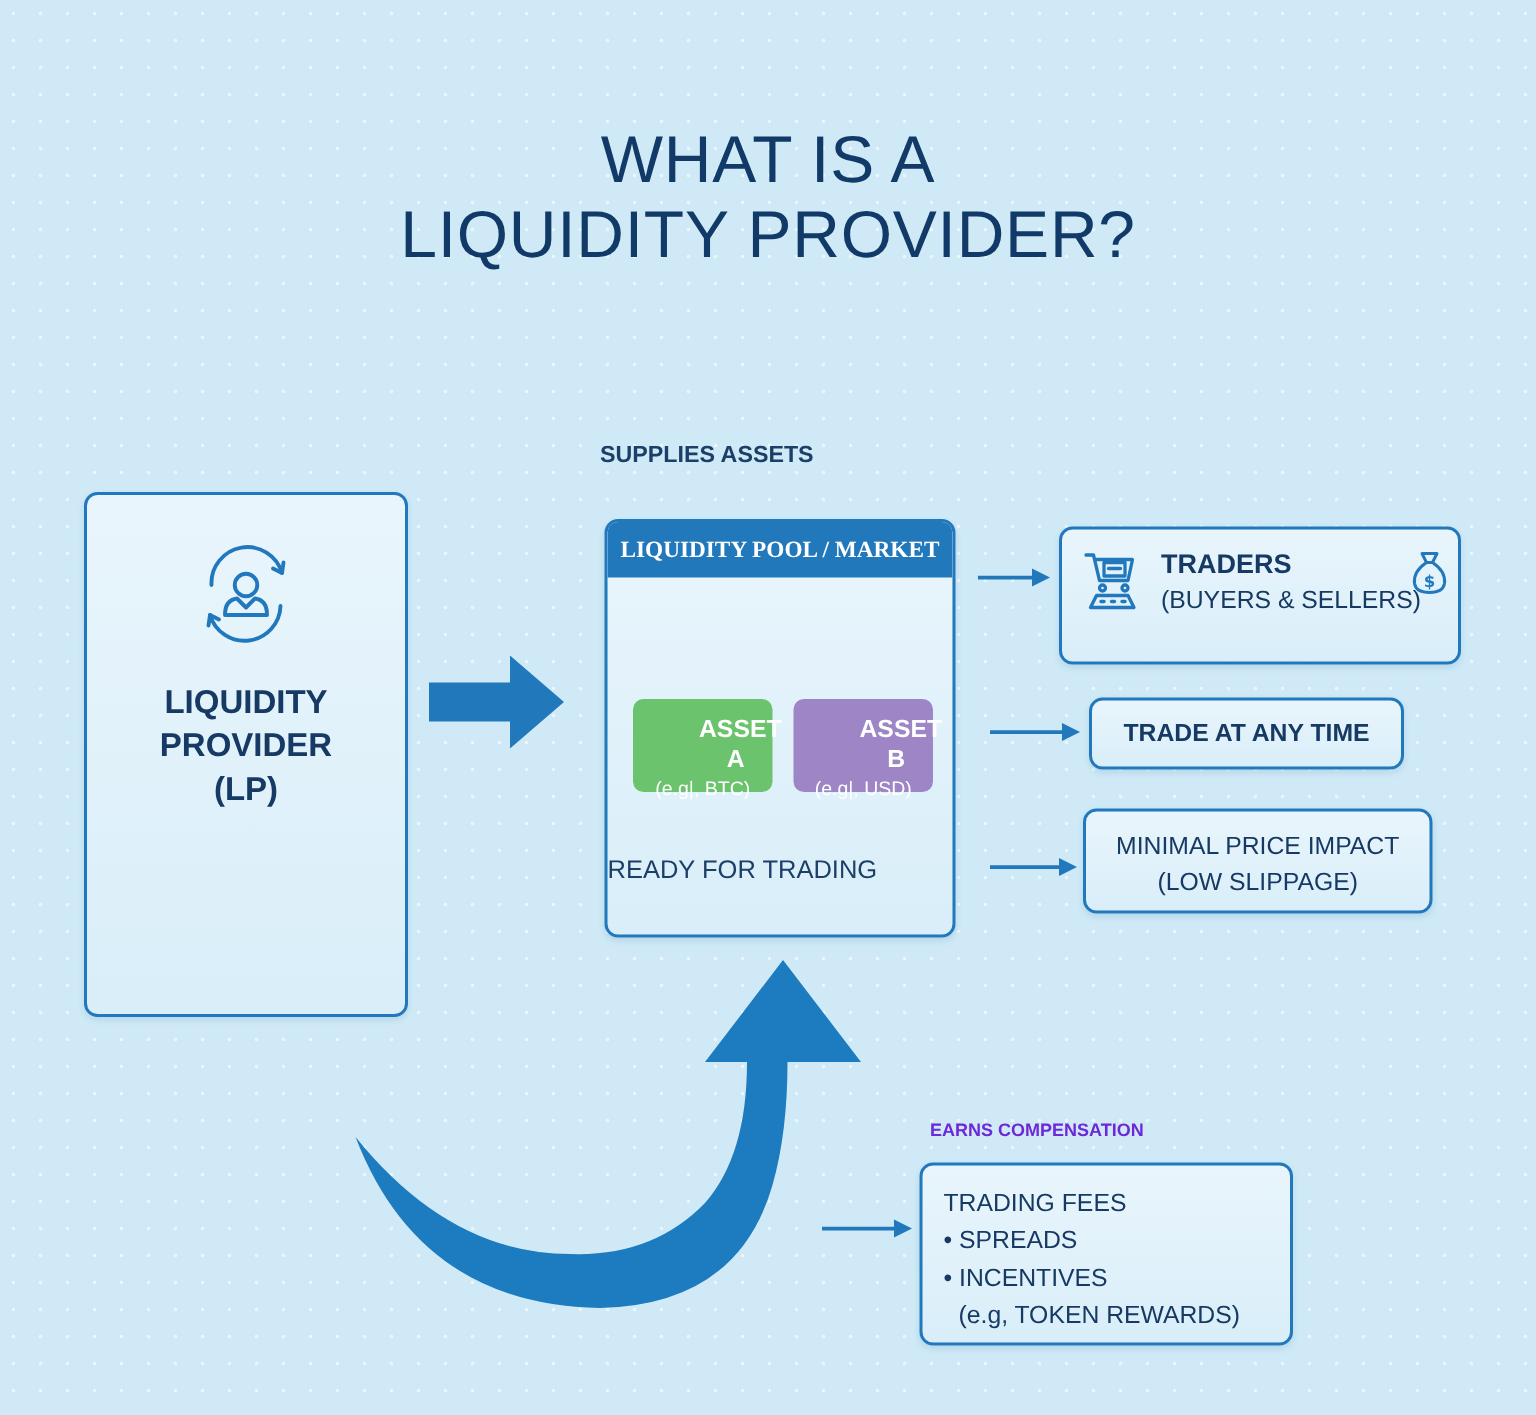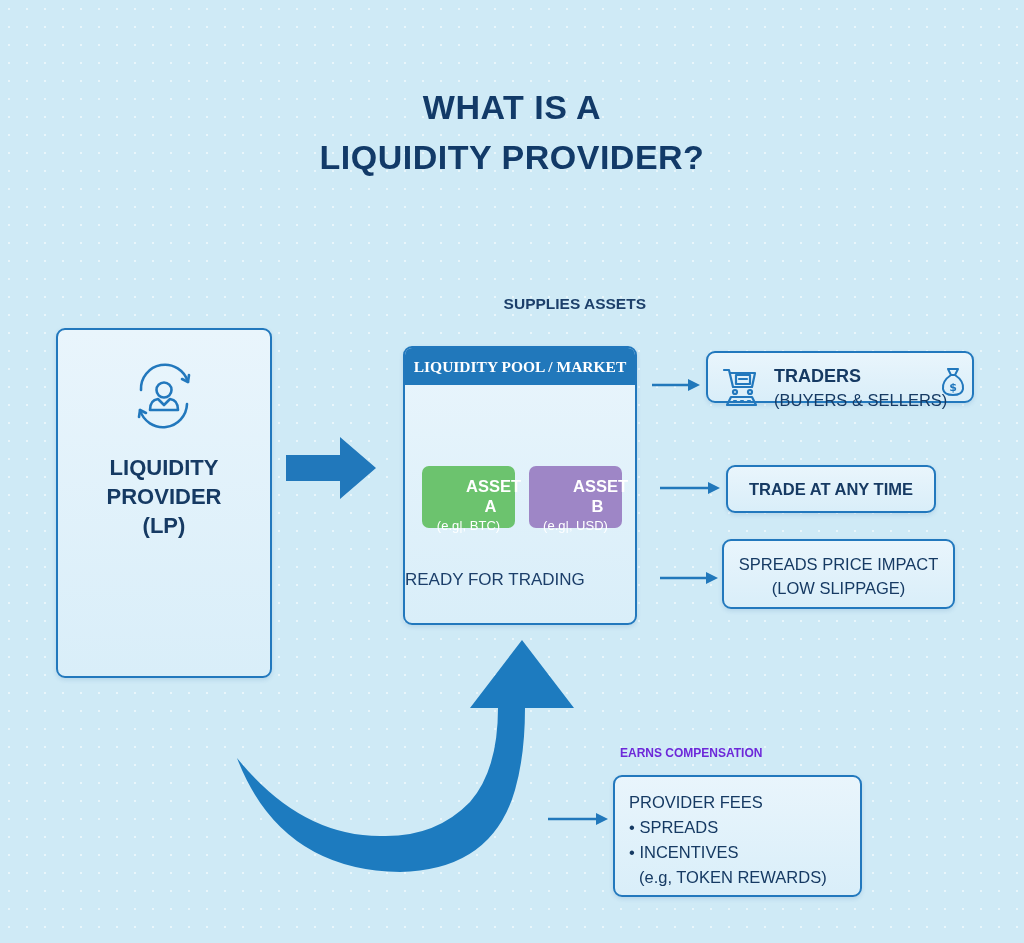--- a/index.html
+++ b/index.html
@@ -6,39 +6,39 @@
   body {
     width: 1024px; height: 943px; position: relative; overflow: hidden;
     background-color: #cfeaf6;
     background-image: radial-gradient(circle, rgba(255,255,255,0.55) 1px, transparent 1.4px);
     background-size: 18px 18px;
     font-family: "Liberation Sans", "DejaVu Sans", sans-serif;
     color: #163a63;
   }
   .title {
     position: absolute; left: 0; width: 1024px; top: 82px;
-    text-align: center; font-weight: 700; font-size: 34px; line-height: 50px;
+    text-align: center; font-weight: 400; font-size: 44px; line-height: 50px;
     color: #123a68; letter-spacing: 0.5px;
   }
   .title div { white-space: nowrap; }
   .box {
     position: absolute; box-sizing: border-box;
     border: 2.5px solid #2278bd; border-radius: 9px;
     background: linear-gradient(180deg, #e9f5fc 0%, #d9eef9 100%);
     box-shadow: 0 2px 4px rgba(40,100,160,0.15);
   }
   .lp-box { left: 56px; top: 328px; width: 216px; height: 350px; }
   .lp-icon { position: absolute; left: 70px; top: 30px; width: 72px; height: 72px; }
   .lp-text {
     position: absolute; left: 0; right: 0; top: 123px; text-align: center;
     font-weight: 700; font-size: 22px; line-height: 29px; color: #163a63;
   }
   .big-arrow { position: absolute; left: 286px; top: 437px; width: 90px; height: 62px; }
   .supplies {
-    position: absolute; left: 400px; width: 246px; top: 295px; text-align: right;
+    position: absolute; left: 400px; width: 246px; top: 295px; text-align: left;
     font-weight: 700; font-size: 15.5px; color: #1c3f6a;
   }
   .pool-box { left: 403px; top: 346px; width: 234px; height: 279px; overflow: hidden; }
   .pool-header {
     position: absolute; left: 0; right: 0; top: 0; height: 37px;
     background: #2178bb; color: #ffffff; font-weight: 700; font-size: 15.5px;
     display: flex; align-items: center; justify-content: center; font-family: Liberation Serif, serif;
   }
   .asset {
     position: absolute; top: 118px; width: 93px; height: 62px; border-radius: 7px;
@@ -47,21 +47,21 @@
   .asset .name { font-weight: 700; font-size: 16.5px; line-height: 20px; padding-left: 44px; }
   .asset .ex { font-size: 13px; line-height: 19px; }
   .asset-a { left: 17px; background: #6cc36e; }
   .asset-b { left: 124px; background: #9e86c6; }
   .ready {
     position: absolute; left: 0; right: 0; top: 222px; 
     font-size: 17px; color: #1c3f6a;
   }
   .thin-arrow { position: absolute; height: 14px; }
   .out-box { display: flex; align-items: center; }
-  .traders-box { left: 706px; top: 351px; width: 268px; height: 52px; }
+  .traders-box { left: 706px; top: 351px; width: 268px; height: 92px; }
   .cart-icon { position: absolute; left: 14px; top: 14px; width: 38px; height: 42px; }
   .traders-text { position: absolute; left: 66px; top: 12px; }
   .traders-title { font-weight: 700; font-size: 18px; line-height: 23px; color: #163a63; }
   .traders-sub { font-size: 16.5px; line-height: 24px; color: #163a63; text-align: right; }
   .bag-icon { position: absolute; right: 6px; top: 14px; width: 26px; height: 30px; }
   .anytime-box { left: 726px; top: 465px; width: 210px; height: 48px; }
   .anytime-text { font-weight: 700; font-size: 16.5px; color: #163a63; width: 100%; text-align: center; }
   .impact-box { left: 722px; top: 539px; width: 233px; height: 70px; }
   .impact-text { position: absolute; left: 0; right: 0; top: 11px; text-align: center; font-size: 16.5px; line-height: 24px; color: #163a63; }
   .earns {
@@ -160,38 +160,38 @@
     <text x="13" y="24" text-anchor="middle" font-size="11" font-weight="700" fill="#2278bd" font-family="DejaVu Sans, sans-serif">$</text>
   </svg>
 </div>
 
 <div class="box out-box anytime-box">
   <div class="anytime-text">TRADE AT ANY TIME</div>
 </div>
 
 <div class="box impact-box">
   <div class="impact-text">
-    <div>SPREADS PRICE IMPACT</div>
+    <div>MINIMAL PRICE IMPACT</div>
     <div>(LOW SLIPPAGE)</div>
   </div>
 </div>
 
 <svg class="curve-arrow" viewBox="0 0 360 260">
   <path d="M7 118
            Q50 230 170 232
            Q262 230 285 150
            Q295 115 295 68
            L344 68 L292 0 L240 68
            L268 68
            Q268 130 240 162
            Q205 198 150 196
            Q70 196 7 118 Z" fill="#1d7bbf"></path>
 </svg>
 
 <div class="earns">EARNS COMPENSATION</div>
 <div class="box earns-box">
   <div class="earns-list">
-    <div>PROVIDER FEES</div>
+    <div>TRADING FEES</div>
     <div class="bul"><span>SPREADS</span></div>
     <div class="bul"><span>INCENTIVES</span></div>
     <div style="padding-left:10px;">(e.g, TOKEN REWARDS)</div>
   </div>
 </div>
 
 </body></html>

